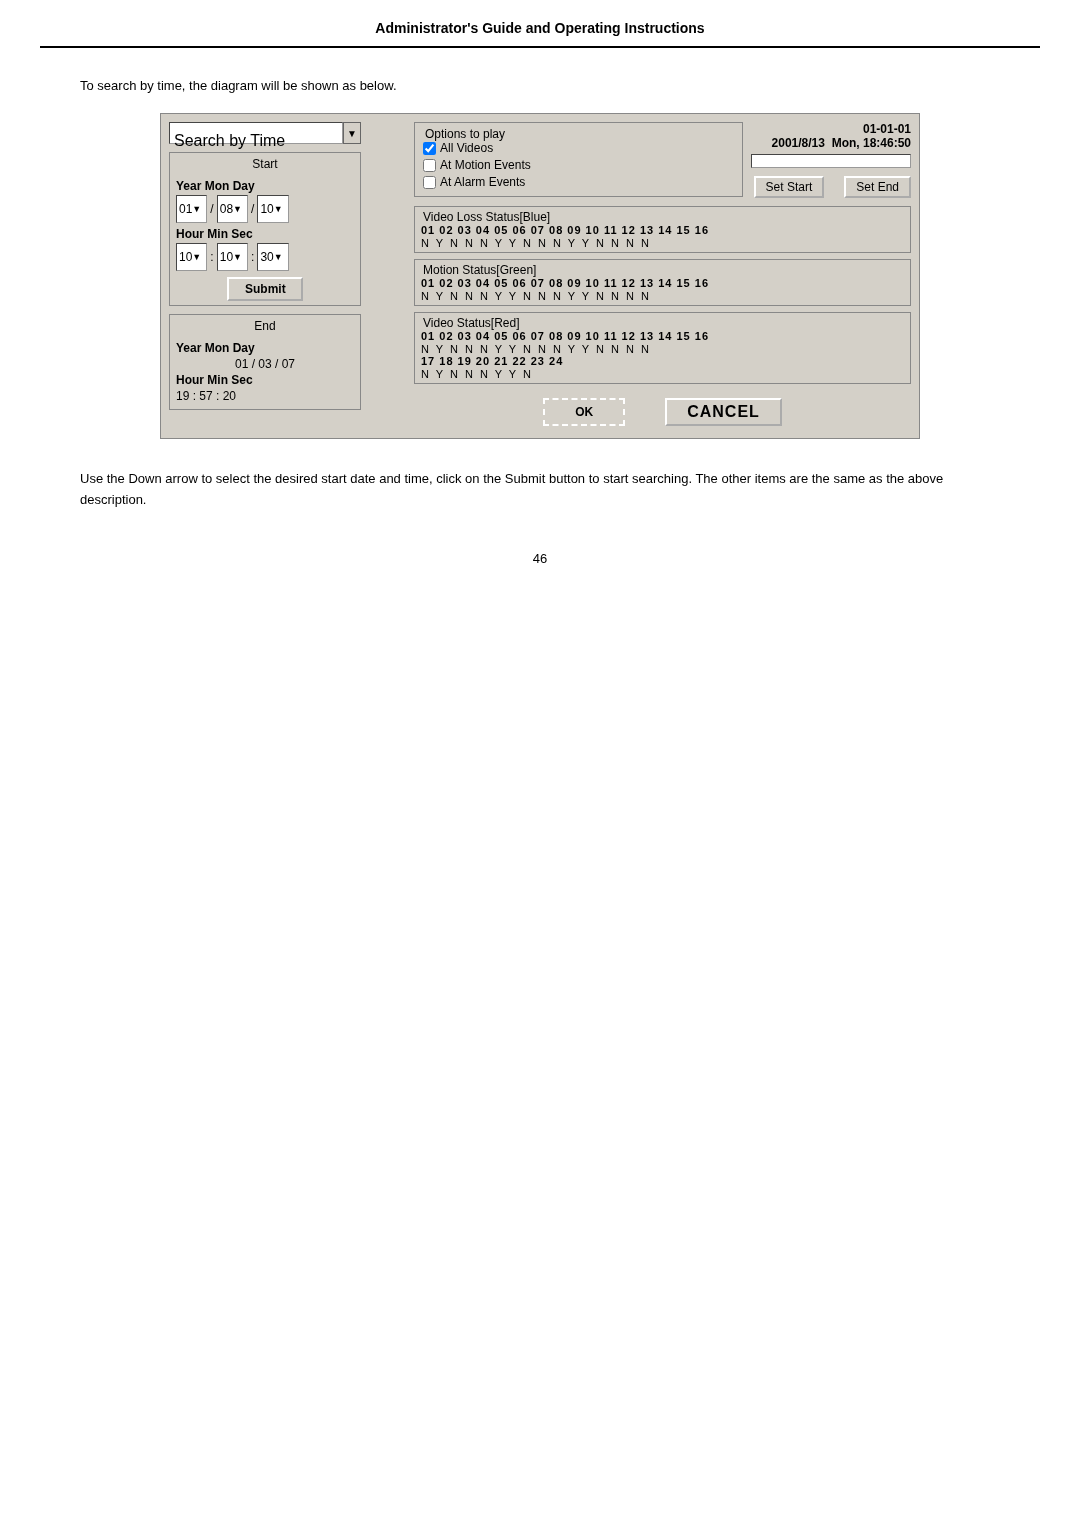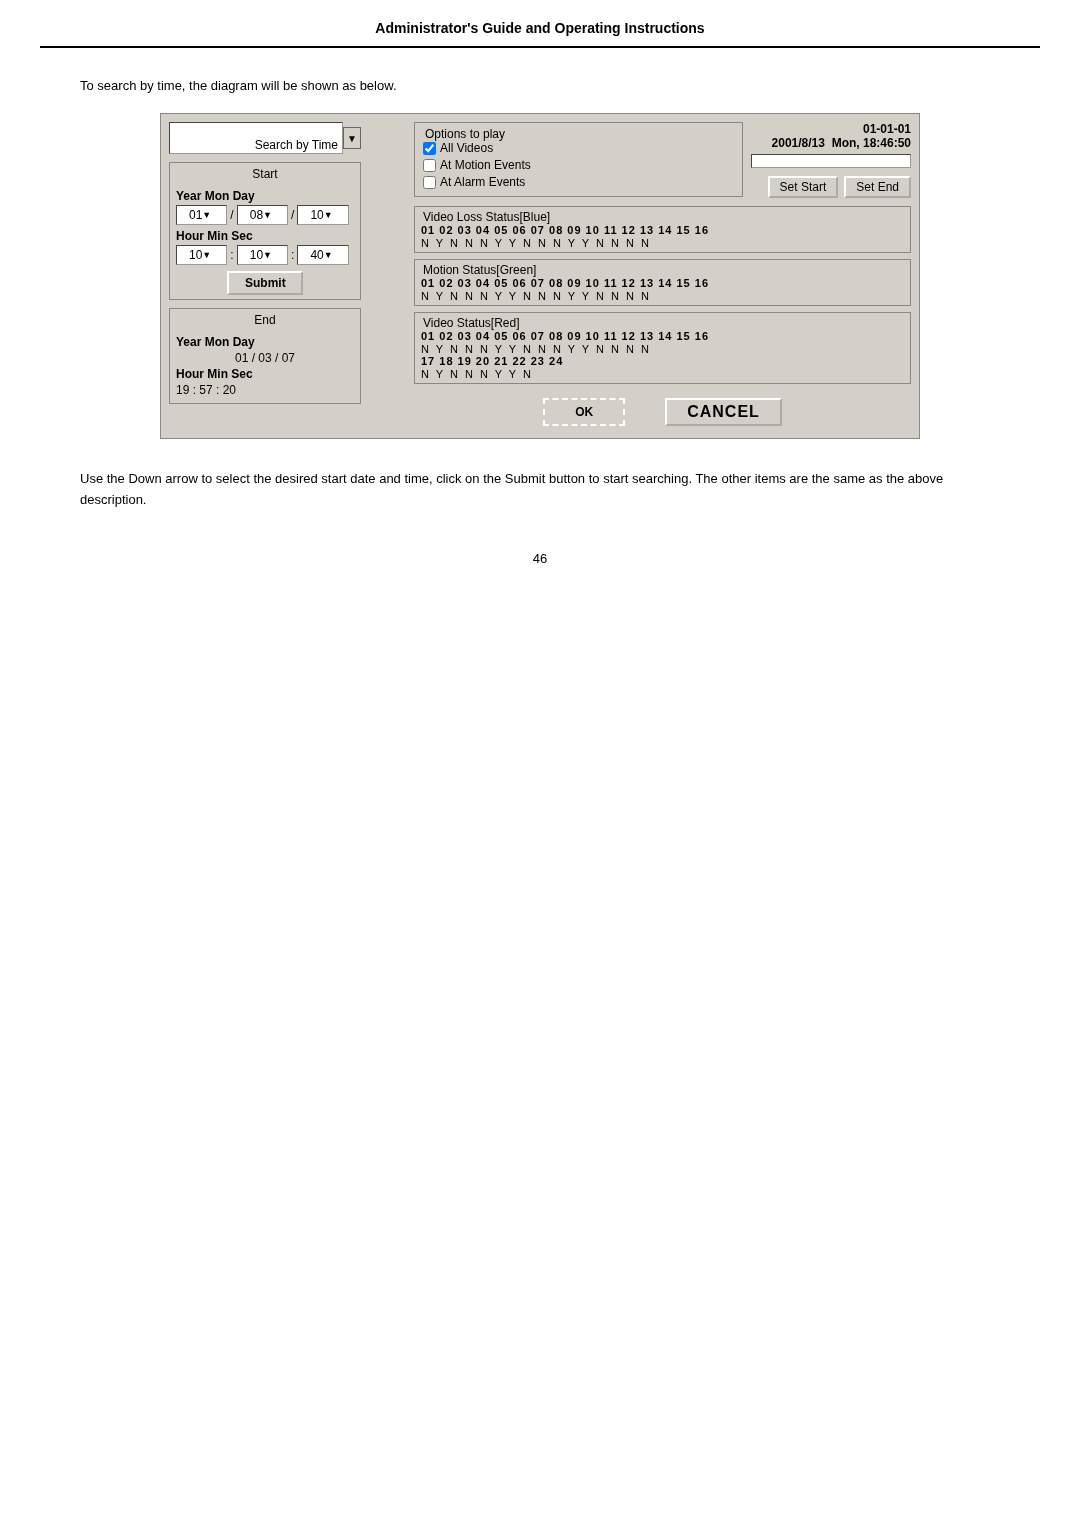--- a/index.html
+++ b/index.html
@@ -53,25 +53,24 @@
 
     .search-dropdown {
       display: flex;
       align-items: center;
       margin-bottom: 8px;
     }
 
     .search-dropdown-box {
       border: 1px inset #999;
       background: #ffffff;
-      padding: 15px 4px;
-      font-size: 12px;
+      padding: 9px 4px;
+      font-size: 16px;
       flex: 1;
       height: 22px;
-      text-align: right;
     }
 
     .dropdown-arrow {
       border: 1px solid #666;
       background: #d4d0c8;
       width: 18px;
       height: 22px;
       display: flex;
       align-items: center;
       justify-content: center;
@@ -104,22 +103,22 @@
       align-items: center;
       gap: 2px;
       margin-bottom: 4px;
     }
 
     .spin-box {
       border: 1px inset #999;
       background: #fff;
       display: inline-flex;
       align-items: center;
-      height: 20px;
-      padding: 0 12px;
+      height: 28px;
+      padding: 0 2px;
       font-size: 12px;
     }
 
     .spin-btn {
       font-size: 9px;
       width: 12px;
       cursor: pointer;
     }
 
     .sep {
@@ -208,21 +207,21 @@
 
     .timeline-bar {
       border: 1px inset #999;
       background: #fff;
       height: 14px;
       margin-bottom: 4px;
     }
 
     .set-buttons {
       display: flex;
-      gap: 6px;
+      gap: 20px;
       justify-content: flex-start;
       margin-bottom: 4px;
     }
 
     .set-btn {
       background: #d4d0c8;
       border: 2px outset #fff;
       font-size: 12px;
       padding: 2px 10px;
       cursor: pointer;
@@ -347,21 +346,21 @@
             <span>10</span>
             <span class="spin-btn">▼</span>
           </div>
           <span class="sep">:</span>
           <div class="spin-box">
             <span>10</span>
             <span class="spin-btn">▼</span>
           </div>
           <span class="sep">:</span>
           <div class="spin-box">
-            <span>40</span>
+            <span>30</span>
             <span class="spin-btn">▼</span>
           </div>
         </div>
         <button class="submit-btn">Submit</button>
       </div>
 
       <div class="fieldset-group">
         <div class="fieldset-legend">End</div>
         <div style="height:8px;"></div>
         <div class="ymd-label">Year  Mon  Day</div>

